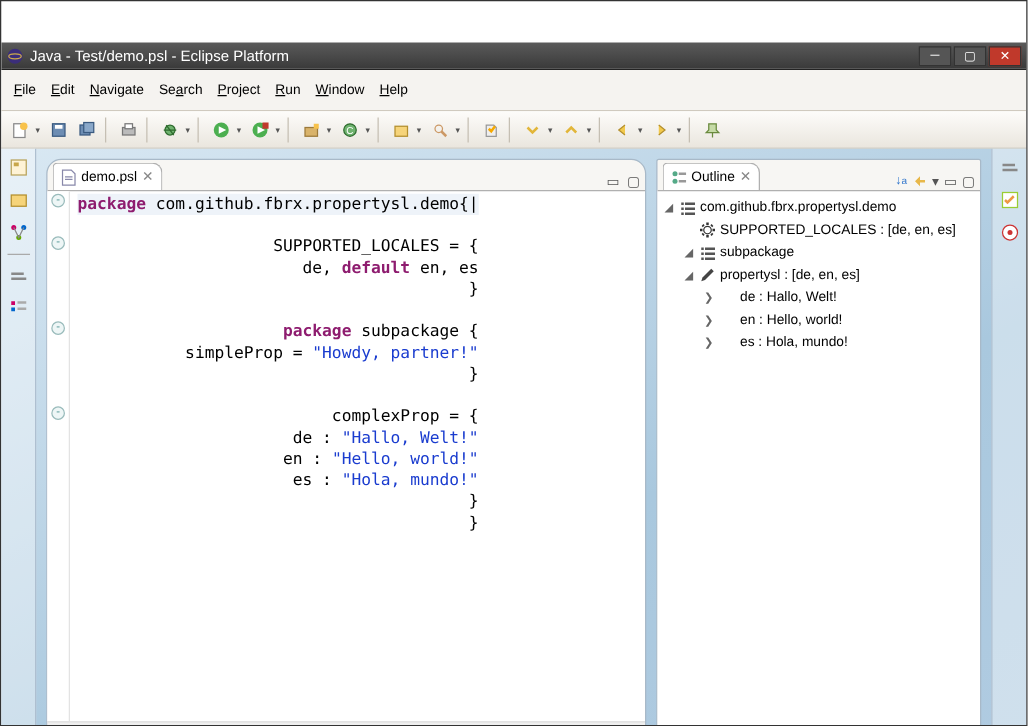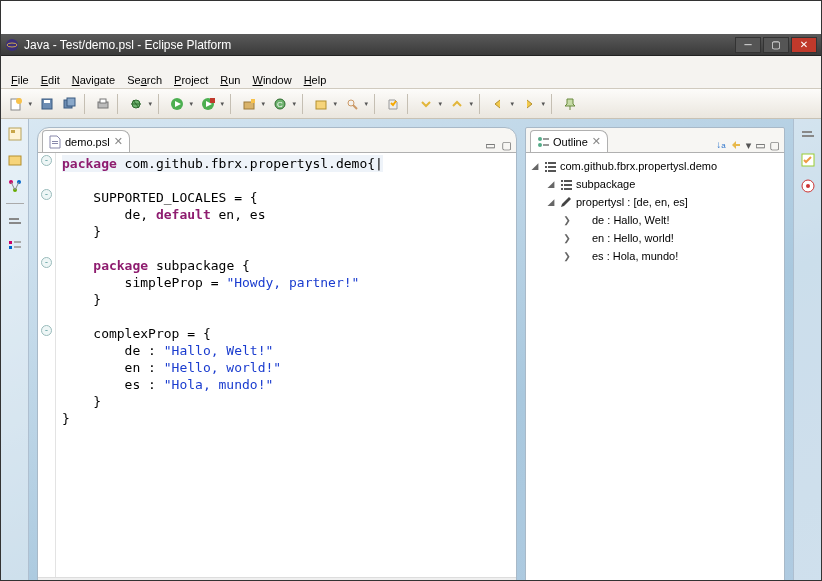--- a/index.html
+++ b/index.html
@@ -3,42 +3,42 @@
 <meta charset="utf-8">
 <style>
   * { box-sizing: border-box; margin: 0; padding: 0; }
   body { font-family: "Segoe UI", Tahoma, sans-serif; font-size: 11px; width: 822px; height: 581px; background: #fff; overflow: hidden; border: 1px solid #333; }
   .titlebar { height: 22px; background: linear-gradient(#5a5a5a, #3a3a3a); color: #fff; display: flex; align-items: center; padding: 0 4px; border-bottom: 1px solid #222; margin-top: 33px; }
   .titlebar .icon { width: 14px; height: 14px; margin-right: 5px; }
   .titlebar .title { flex: 1; font-size: 12px; }
   .winbtns { display: flex; gap: 2px; }
   .winbtn { width: 26px; height: 16px; background: #555; border: 1px solid #333; display: flex; align-items: center; justify-content: center; color: #fff; font-size: 10px; }
   .winbtn.close { background: #c0392b; }
-  .menubar { height: 22px; background: #f5f3f0; display: flex; padding: 16px 4px; border-bottom: 1px solid #d0cabf; }
+  .menubar { height: 22px; background: #f5f3f0; display: flex; align-items: center; padding: 16px 4px; border-bottom: 1px solid #d0cabf; }
   .menuitem { padding: 2px 6px; cursor: default; }
   .menuitem u { text-decoration: underline; }
   .toolbar { height: 30px; background: linear-gradient(#fdfcfa, #eae6de); display: flex; align-items: center; padding: 0 4px; border-bottom: 1px solid #c8c2b5; gap: 1px; }
   .tbtn { width: 22px; height: 22px; display: flex; align-items: center; justify-content: center; border: 1px solid transparent; border-radius: 2px; }
   .tbtn.dd { width: 30px; justify-content: flex-start; padding-left: 3px; position: relative; }
   .tbtn.dd::after { content: "▾"; font-size: 7px; color: #555; position: absolute; right: 2px; }
   .tsep { width: 5px; height: 20px; border-left: 1px solid #c5bfb3; margin: 0 2px; }
   .quickaccess { margin-left: auto; width: 140px; height: 20px; border: 1px solid #bcb5a6; background: #fff; padding: 1px 4px; font-style: italic; color: #999; }
   .workarea { display: flex; height: calc(100% - 22px - 22px - 30px - 22px); background: linear-gradient(155deg, #d9e8f3, #a9c8de 60%, #b0cbe1); }
   .leftbar { width: 28px; background: rgba(255,255,255,0.4); border-right: 1px solid #aebfd0; display: flex; flex-direction: column; align-items: center; padding-top: 6px; gap: 8px; }
   .leftbar .lb { width: 18px; height: 18px; }
   .lsep { width: 18px; height: 1px; background: #aaa; }
   .editor-pane { flex: 1; margin: 8px 4px 8px 8px; background: #f7f6f3; border: 1px solid #a8b9c8; border-radius: 12px; display: flex; flex-direction: column; position: relative; }
   .tabrow { height: 24px; display: flex; align-items: flex-end; background: transparent; padding: 2px 4px 0 4px; }
   .tab { height: 22px; background: #fff; border: 1px solid #b0b0b0; border-bottom: none; border-top-left-radius: 4px; border-top-right-radius: 8px; display: flex; align-items: center; padding: 0 6px; gap: 4px; font-size: 11px; }
   .tab .ci { font-size: 11px; color: #888; cursor: default; }
   .tabrow .right { margin-left: auto; display: flex; gap: 6px; color: #555; }
   .editor-body { flex: 1; background: #fff; border-top: 1px solid #b0b0b0; display: flex; font-family: Consolas, monospace; font-size: 13px; line-height: 17px; position: relative; }
   .ruler { width: 18px; background: #fff; border-right: 1px solid #e3e3e3; position: relative; }
   .fold { position: absolute; left: 3px; width: 11px; height: 11px; border: 1px solid #9bb; border-radius: 6px; background: #eef6f6; font-size: 9px; line-height: 9px; text-align: center; color: #599; }
-  .code { padding: 2px 6px; white-space: pre; color: #000; }
+  .code { padding: 2px 6px; white-space: pre; color: #000; text-align: right; }
   .kw { color: #8e1c6f; font-weight: bold; }
   .str { color: #1a3ccf; }
   .fn { color:#000; }
   .caret-line { background: #eef3f9; }
   .hscroll { height: 16px; background: #efefef; border-top: 1px solid #ddd; position: relative; }
   .hscroll .thumb { position: absolute; left: 16px; top: 2px; width: 180px; height: 12px; background: #cfcfcf; border-radius: 3px; }
 
   .outline-pane { width: 260px; margin: 8px 8px 8px 4px; background: #f7f6f3; border: 1px solid #a8b9c8; border-radius: 2px; display: flex; flex-direction: column; }
   .outline-body { flex: 1; background: #fff; border-top: 1px solid #b0b0b0; padding: 4px 4px; font-size: 11px; }
   .tree-row { display: flex; align-items: center; height: 18px; gap: 3px; white-space: nowrap; }
@@ -299,20 +299,39 @@
               <rect x="2" y="7" width="2" height="2" fill="#555"></rect>
               <rect x="2" y="11" width="2" height="2" fill="#555"></rect>
               <rect x="5" y="3" width="8" height="2" fill="#555"></rect>
               <rect x="5" y="7" width="8" height="2" fill="#555"></rect>
               <rect x="5" y="11" width="8" height="2" fill="#555"></rect>
             </svg>
           </span>
           <span>com.github.fbrx.propertysl.demo</span>
         </div>
         <div class="tree-row" style="padding-left:16px">
+          <span class="tw"></span>
+          <span class="oicon">
+            <svg width="14" height="14">
+              <circle cx="7" cy="7" r="3" fill="#fff" stroke="#333"></circle>
+              <g stroke="#333" stroke-width="2">
+                <line x1="7" y1="1" x2="7" y2="3"></line>
+                <line x1="7" y1="11" x2="7" y2="13"></line>
+                <line x1="1" y1="7" x2="3" y2="7"></line>
+                <line x1="11" y1="7" x2="13" y2="7"></line>
+                <line x1="3" y1="3" x2="4" y2="4"></line>
+                <line x1="10" y1="10" x2="11" y2="11"></line>
+                <line x1="3" y1="11" x2="4" y2="10"></line>
+                <line x1="10" y1="4" x2="11" y2="3"></line>
+              </g>
+            </svg>
+          </span>
+          <span>SUPPORTED_LOCALES : [de, en, es]</span>
+        </div>
+        <div class="tree-row" style="padding-left:16px">
           <span class="tw">◢</span>
           <span class="oicon">
             <svg width="14" height="14">
               <rect x="2" y="3" width="2" height="2" fill="#555"></rect>
               <rect x="2" y="7" width="2" height="2" fill="#555"></rect>
               <rect x="2" y="11" width="2" height="2" fill="#555"></rect>
               <rect x="5" y="3" width="8" height="2" fill="#555"></rect>
               <rect x="5" y="7" width="8" height="2" fill="#555"></rect>
               <rect x="5" y="11" width="8" height="2" fill="#555"></rect>
             </svg>

